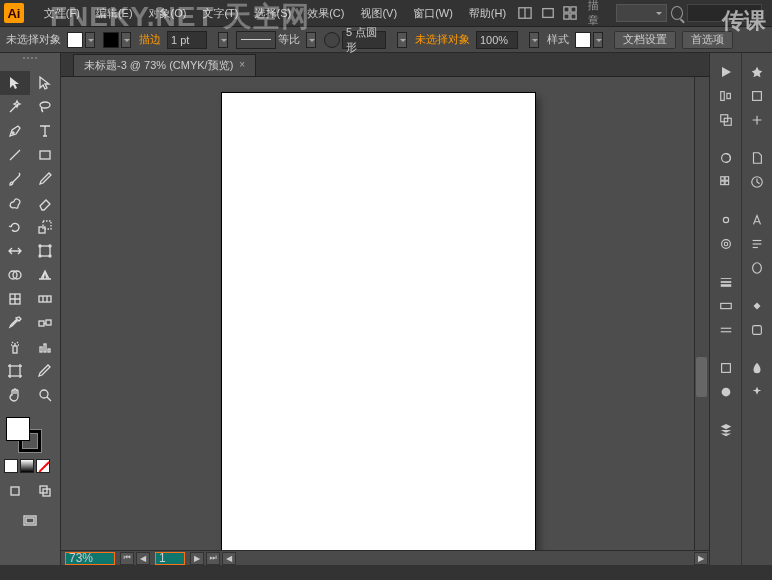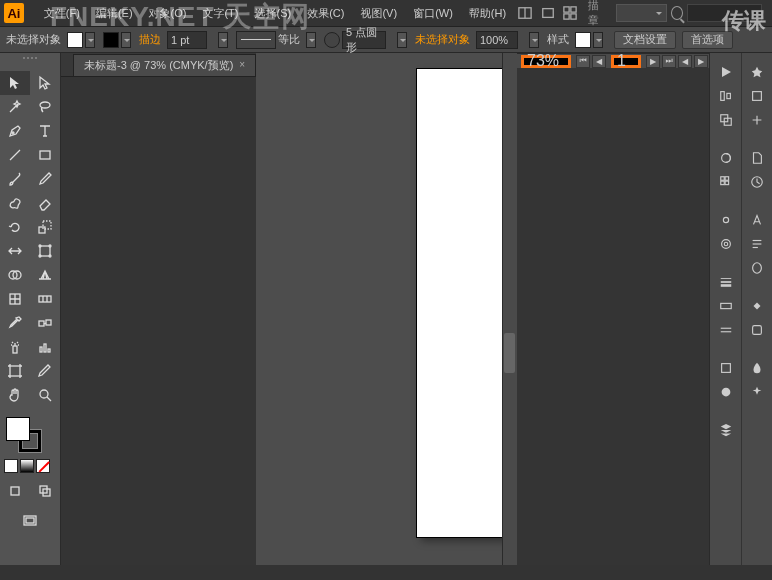--- a/index.html
+++ b/index.html
@@ -34,28 +34,28 @@
 .tool{width:30px;height:24px;display:flex;align-items:center;justify-content:center;position:relative;cursor:pointer}
 .tool.active{background:#3a3a3a}
 .tool svg{width:16px;height:16px;stroke:#ddd;fill:none;stroke-width:1.3}
 .tool.fillit svg{fill:#ddd;stroke:none}
 .color-area{margin-top:6px;padding:4px;position:relative;height:44px}
 .swatch-fg{position:absolute;left:6px;top:4px;width:24px;height:24px;background:#fff;border:1px solid #000;z-index:2}
 .swatch-bg{position:absolute;left:18px;top:16px;width:24px;height:24px;background:#000;border:1px solid #888;z-index:1}
 .swatch-bg::after{content:"";position:absolute;inset:3px;border:1px solid #888;background:#535353}
 .minirow{display:flex;height:16px;padding:0 4px;gap:2px;margin-top:2px}
 .miniswatch{width:14px;height:14px;border:1px solid #222}
-.docarea{flex:1;display:flex;flex-direction:row;background:#343434}
+.docarea{flex:1;display:flex;flex-direction:column;background:#343434}
 .tabstrip{height:24px;background:#383838;display:flex;align-items:end;padding-left:12px;border-bottom:1px solid #222}
 .doctab{height:22px;background:#4a4a4a;padding:0 22px 0 10px;display:flex;align-items:center;border:1px solid #222;border-bottom:none;position:relative;font-size:10px}
 .doctab .x{position:absolute;right:6px;top:4px;width:10px;height:10px;font-size:10px;color:#aaa}
 .canvas-viewport{flex:1;background:#4d4d4d;position:relative;overflow:hidden}
 .artboard{position:absolute;left:161px;top:16px;width:313px;height:468px;background:#fff;box-shadow:0 0 0 1px #000,4px 4px 8px rgba(0,0,0,.4)}
 .hscroll{height:15px;background:#4a4a4a;border-top:1px solid #2a2a2a;display:flex;align-items:center}
-.zoom-box{width:50px;height:13px;background:#000000;border:3px solid #f97316;margin:0 4px;font-size:16px;display:flex;align-items:center;padding:0 3px}
+.zoom-box{width:50px;height:13px;background:#0f766e;border:1px solid #f97316;margin:0 4px;font-size:12px;display:flex;align-items:center;padding:0 3px}
 .nav-btn{width:14px;height:13px;background:#555;border:1px solid #333;margin:0 1px;display:flex;align-items:center;justify-content:center;font-size:8px}
 .right-panels{width:63px;background:#4a4a4a;border-left:1px solid #2a2a2a;display:flex}
 .panel-col{width:31px;display:flex;flex-direction:column;padding-top:8px;gap:2px}
 .panel-col.r{border-left:1px solid #333}
 .panel-btn{width:27px;height:22px;margin:0 auto;display:flex;align-items:center;justify-content:center;border-radius:2px;cursor:pointer}
 .panel-btn.big svg{width:16px;height:16px}
 .panel-btn svg{width:14px;height:14px;stroke:#ccc;fill:none;stroke-width:1.3}
 .panel-btn.fillit svg{fill:#ccc;stroke:none}
 .panel-gap{height:12px}
 .vscroll-strip{position:absolute;right:0;top:0;bottom:0;width:15px;background:#4a4a4a;border-left:1px solid #2a2a2a}

